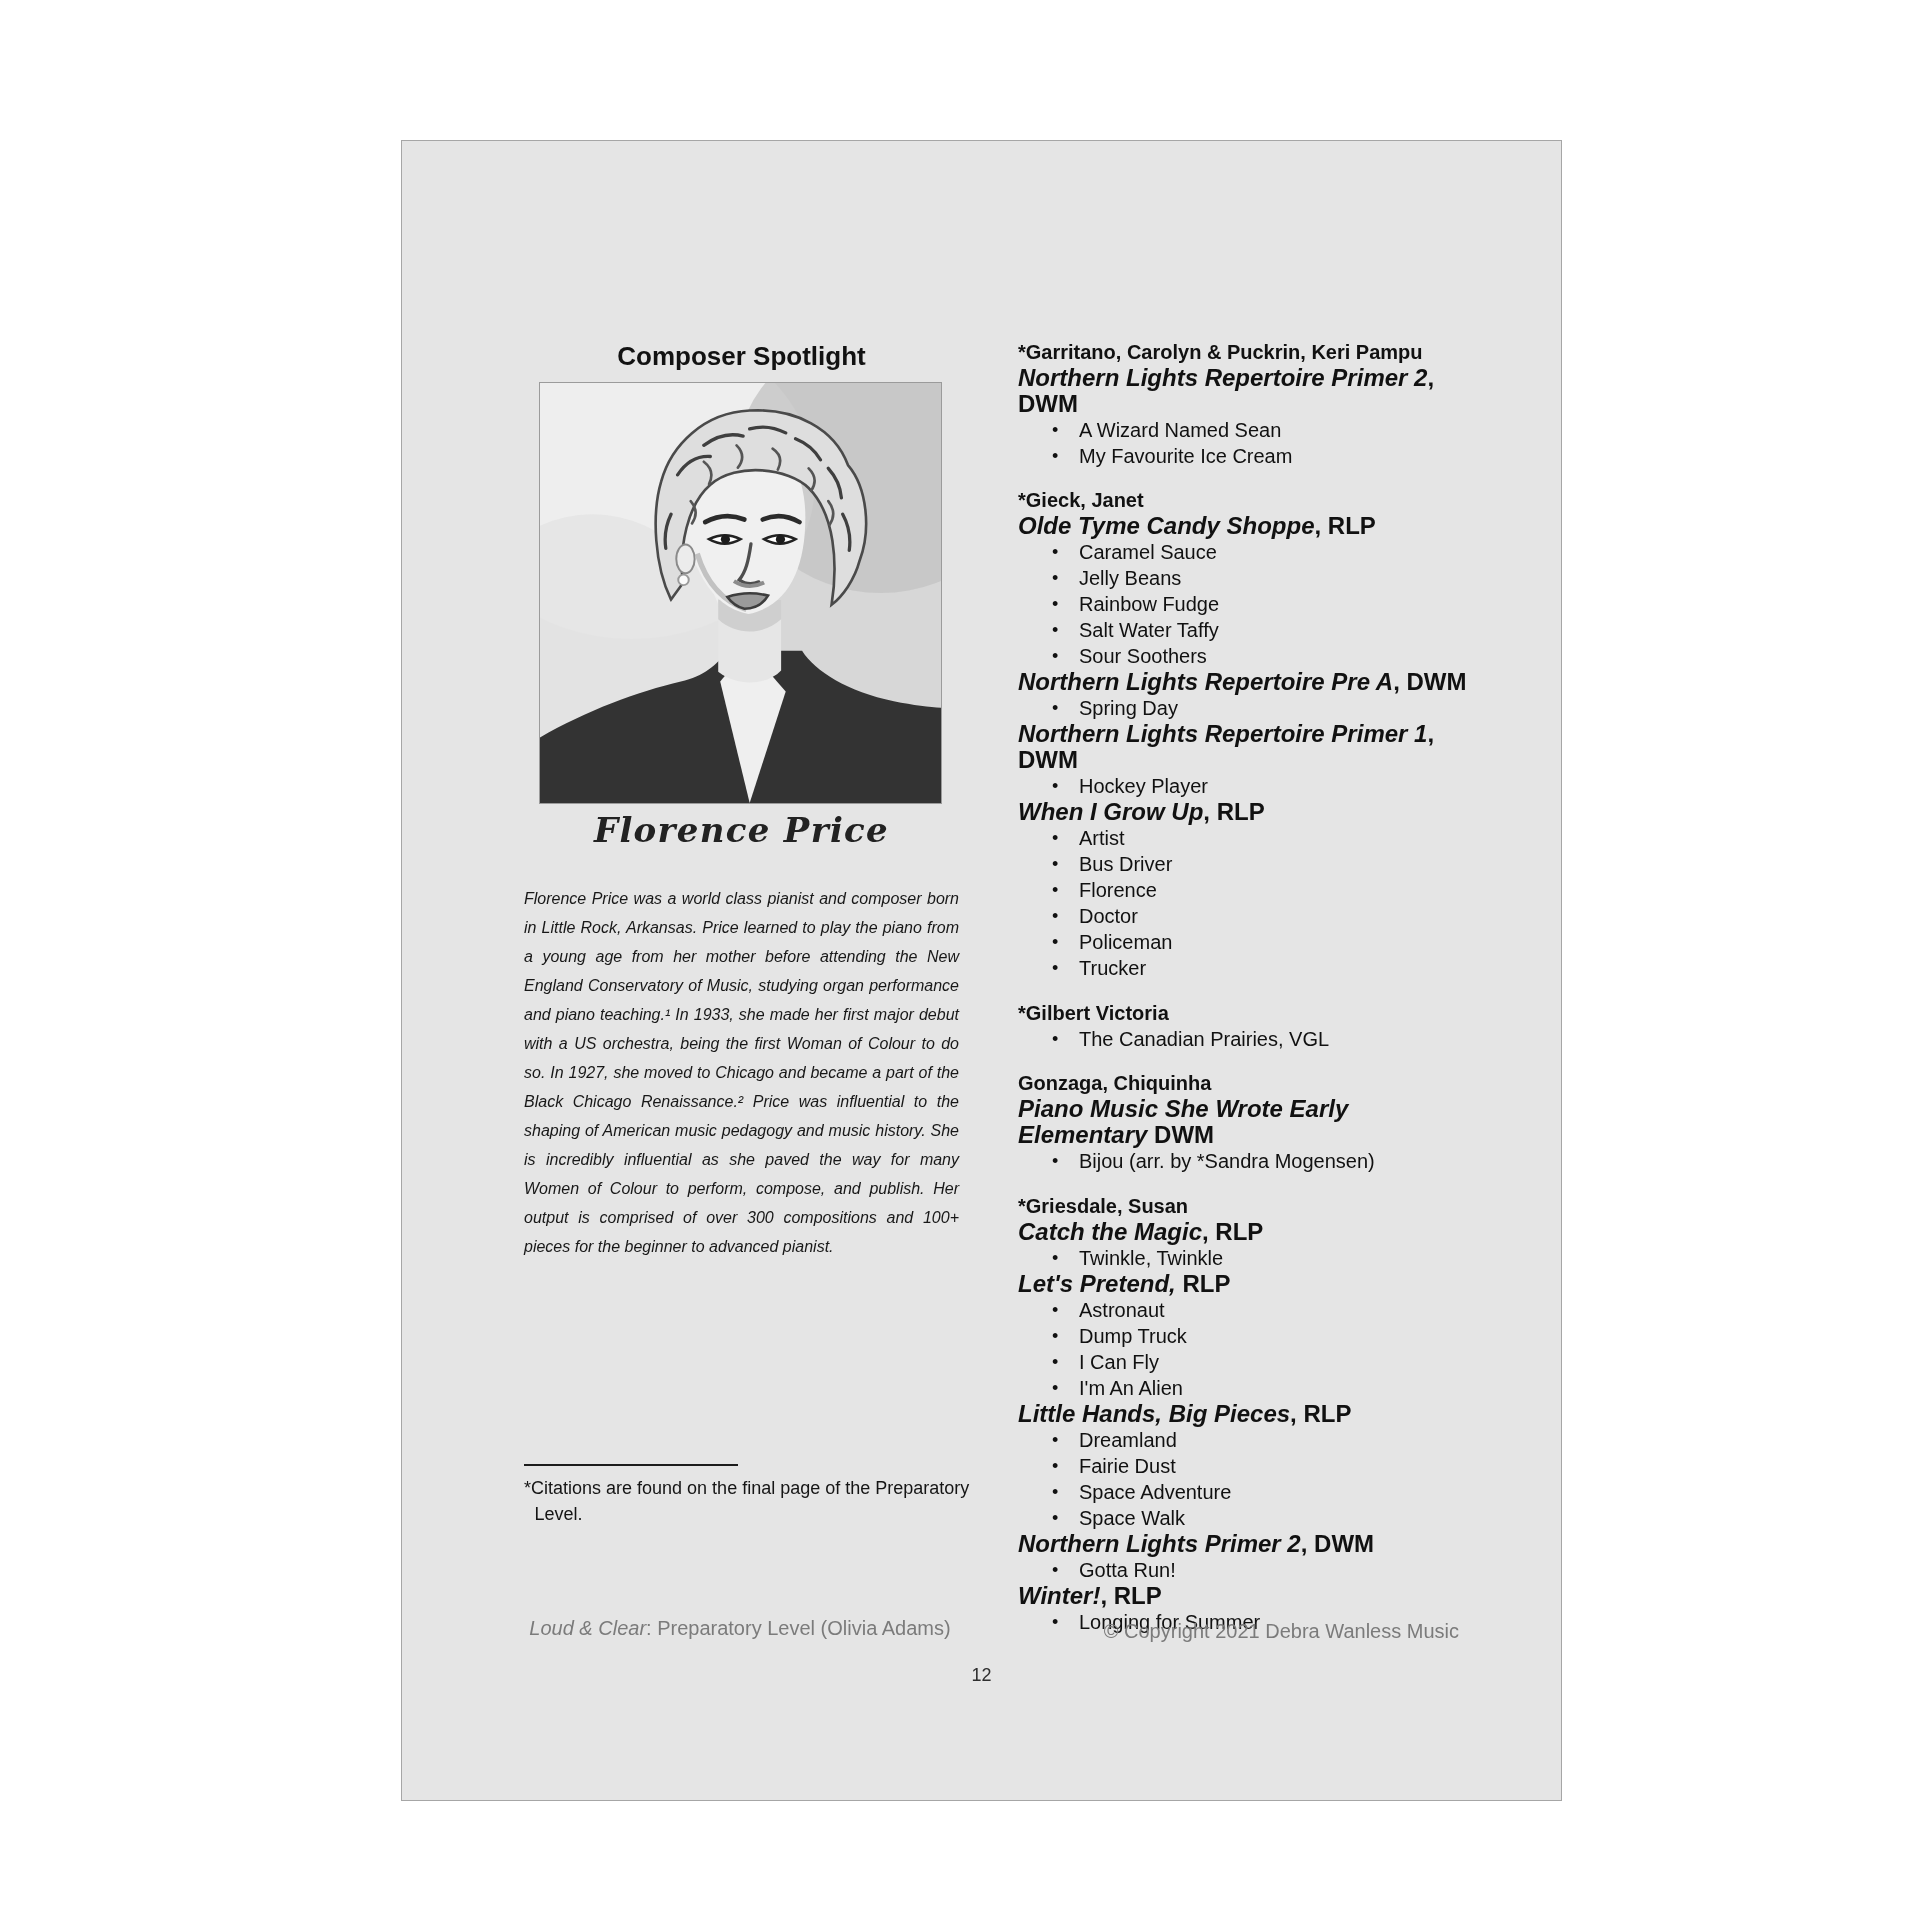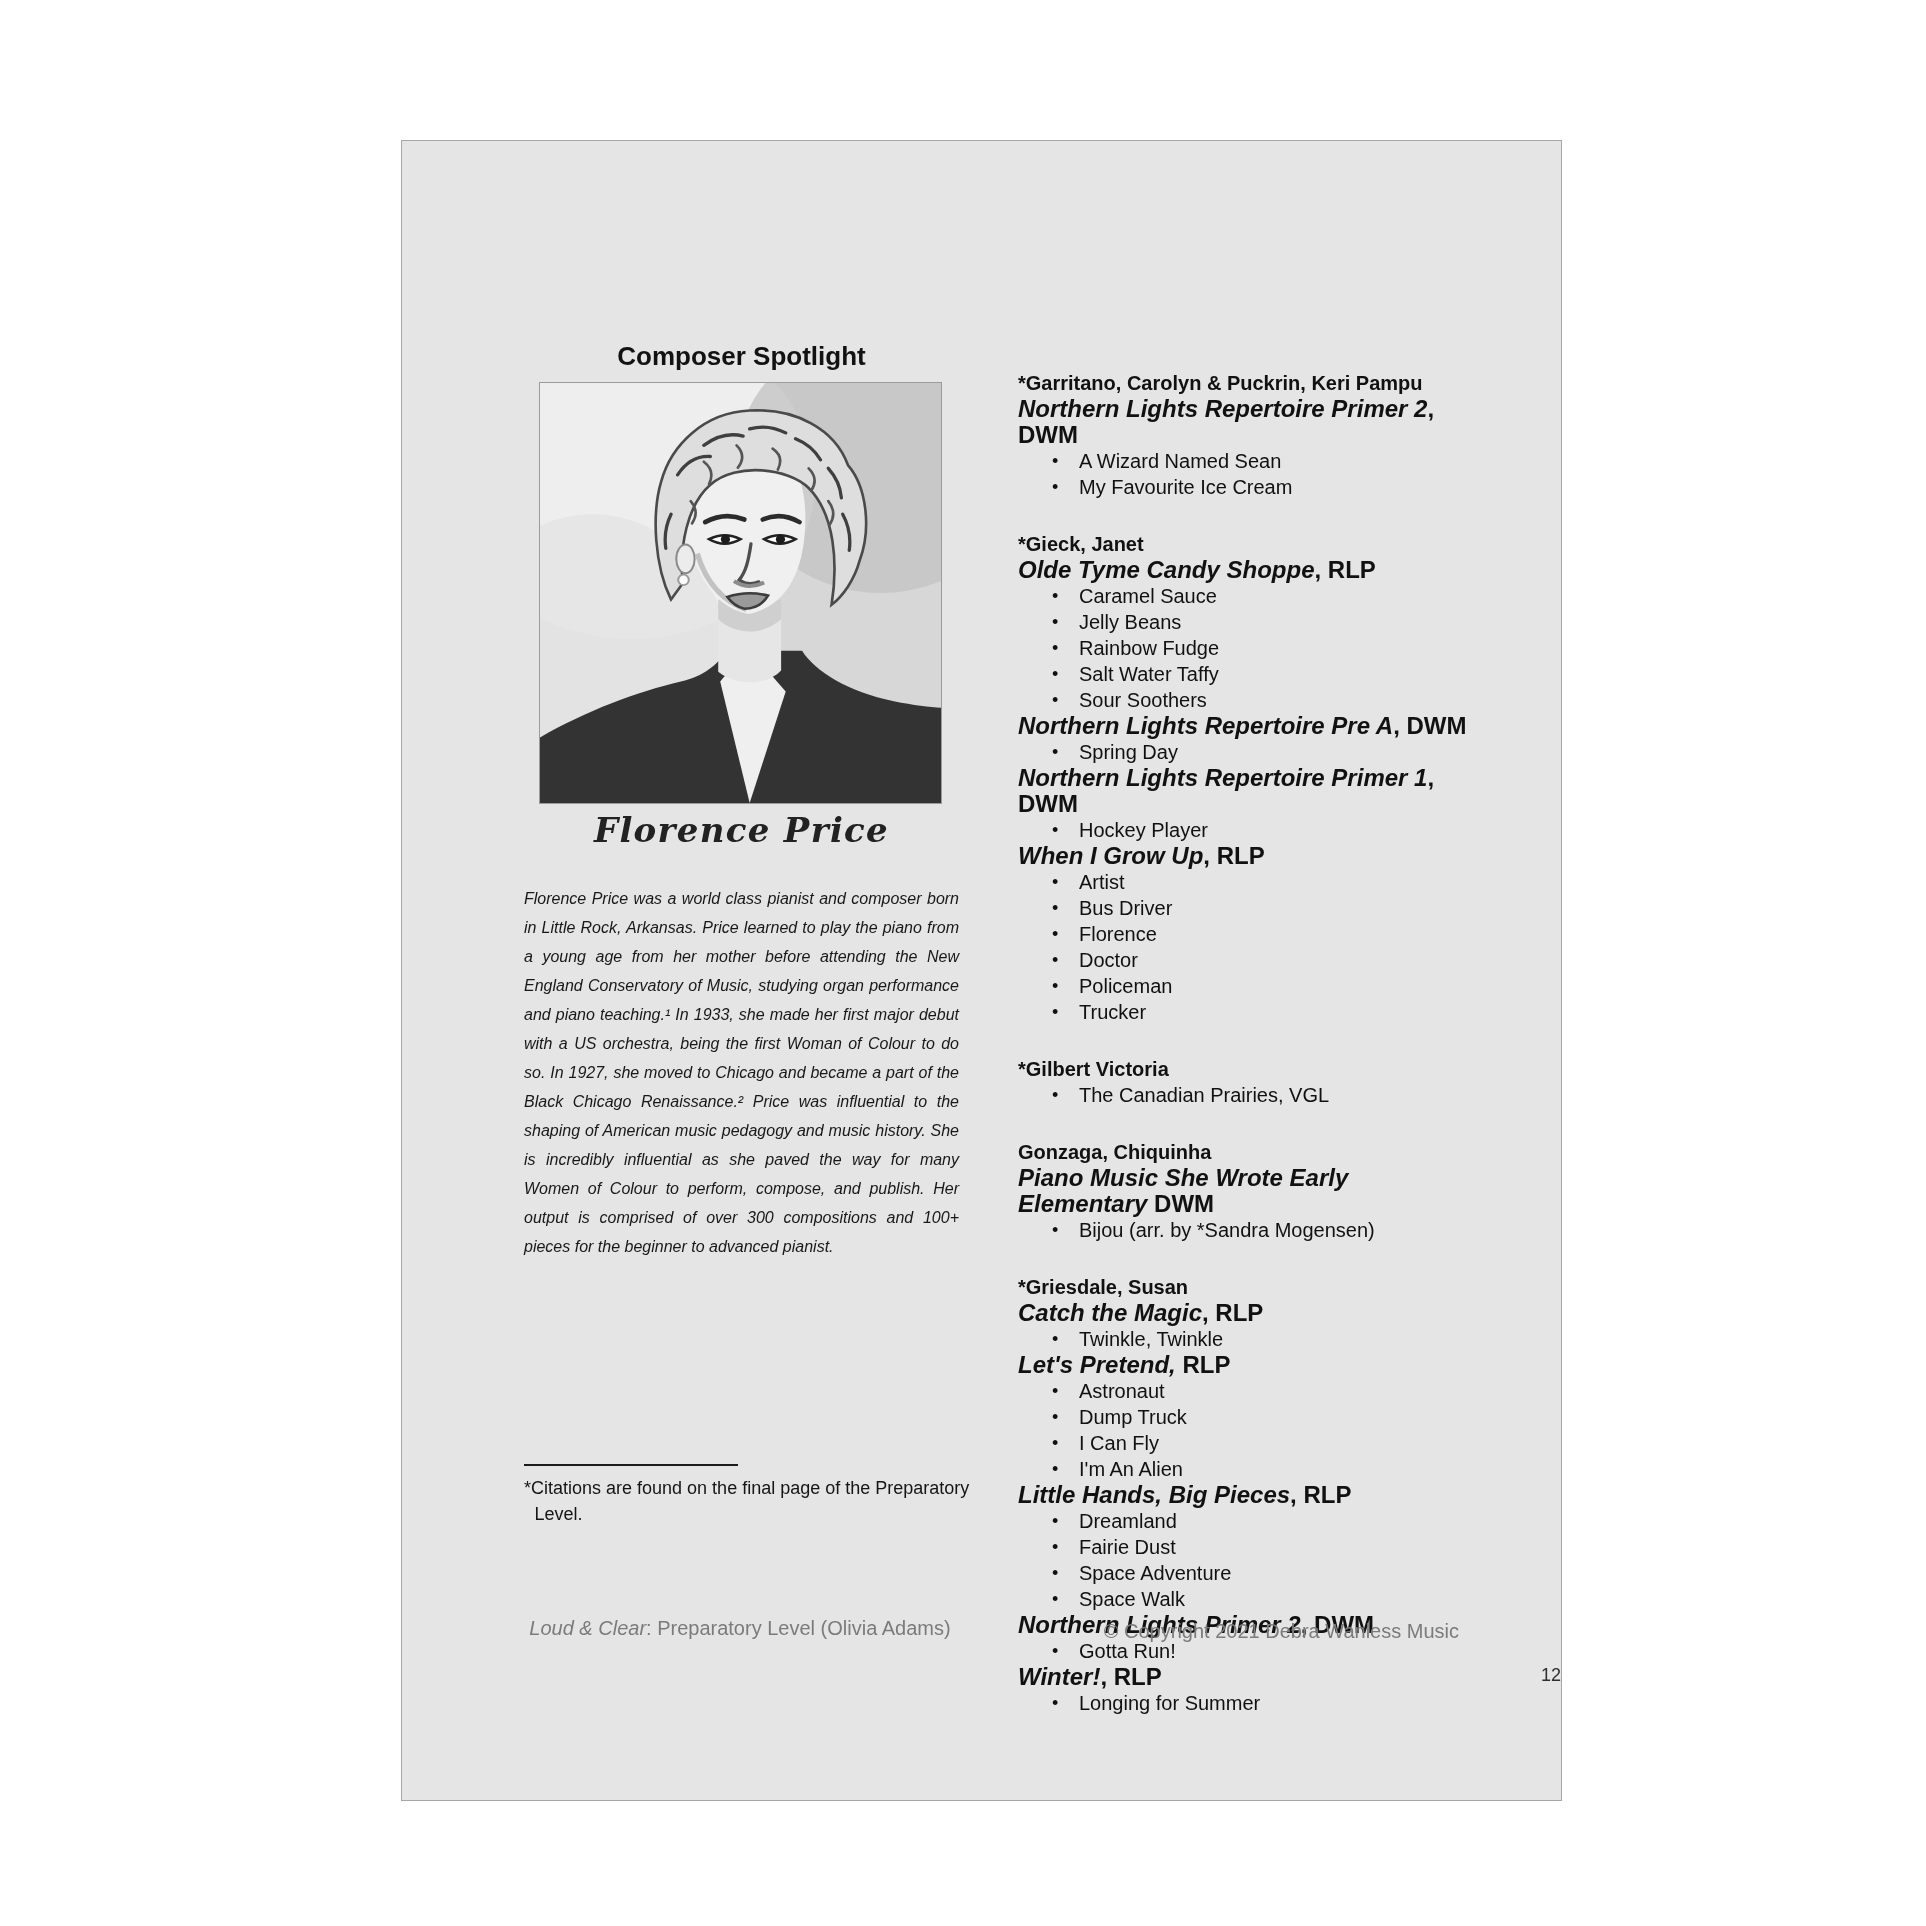--- a/index.html
+++ b/index.html
@@ -75,21 +75,21 @@
     line-height: 26px;
     padding-left: 10.5px;
     text-indent: -10.5px;
     color: #151515;
   }
   .repertoire-column {
     position: absolute;
     left: 616px; top: 198px;
     width: 455px;
   }
-  .group { margin-bottom: 18.4px; margin-top: 31px; }
+  .group { margin-bottom: 18.4px; }
   .group-header {
     font-weight: bold;
     font-size: 20px;
     line-height: 26px;
     color: #111111;
   }
   .book-line {
     font-size: 24px;
     line-height: 26px;
     color: #111111;
@@ -115,21 +115,21 @@
     font-size: 20px;
     color: #7b7b7b;
   }
   .footer .footer-left { position: absolute; left: 5.3px; top: 0; white-space: nowrap; text-align: center; }
   .footer .footer-right { position: absolute; right: 0; top: 3px; white-space: nowrap; }
   .footer .italic { font-style: italic; }
   .page-number {
     position: absolute;
     left: 0; top: 1524px;
     width: 100%;
-    text-align: right;
+    text-align: center;
     font-size: 18px;
     color: #2e2e2e;
   }
 </style>
 </head>
 <body>
 
 <div class="page">
 
   <div class="spotlight-heading">Composer Spotlight</div>

